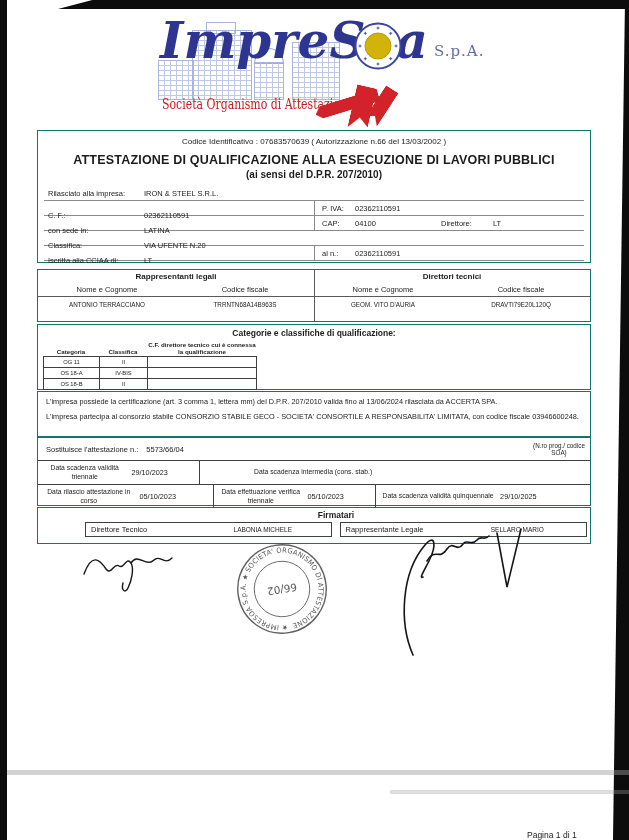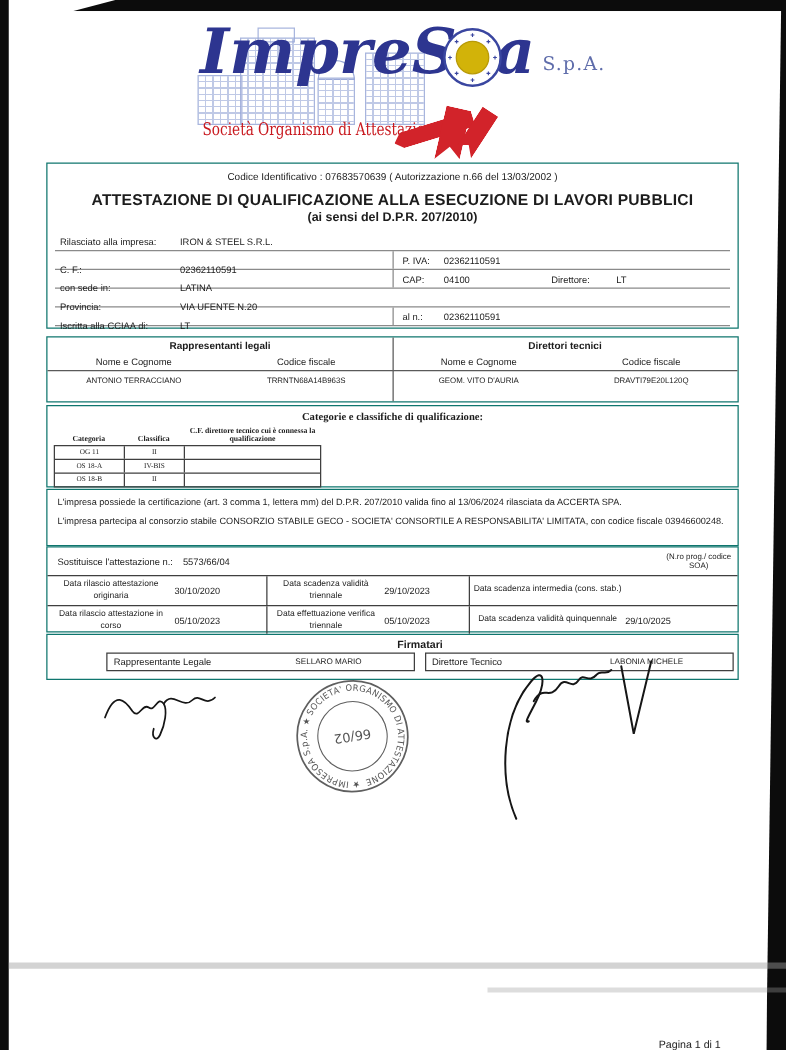--- a/index.html
+++ b/index.html
@@ -33,21 +33,21 @@
             clip-path:polygon(0 55%,10% 0,100% 0,100% 100%,10% 100%);}
   .ribbon.b{left:352px;top:76px;width:20px;height:44px;transform:rotate(13deg);
             clip-path:polygon(0 0,100% 0,100% 90%,50% 72%,0 100%);}
   .ribbon.c{left:374px;top:76px;width:15px;height:40px;transform:rotate(33deg);
             clip-path:polygon(0 0,100% 0,100% 100%,50% 80%,0 92%);}
 
   
   .box{position:absolute;left:37px;width:554px;border:1px solid #0f766e;background:#fff;box-sizing:border-box;}
   .box1{top:130px;height:133px;}
   .box2{top:269px;height:53px;}
-  .box3{top:324px;height:66px;font-family:Liberation Serif, serif;}
+  .box3{top:324px;height:66px;}
   .box4{top:391px;height:46px;}
   .box5{top:437px;height:69px;}
   .box6{top:507px;height:37px;padding-left:44px;}
 
   .codice{margin-top:6px;text-align:center;font-size:8px;}
   .doc-title{margin-top:7px;text-align:center;font-weight:bold;font-size:12.5px;letter-spacing:.2px;}
   .doc-subtitle{margin-top:2px;text-align:center;font-weight:bold;font-size:10px;}
   .rows{margin:6px 6px 0 6px;}
   .crow{display:flex;height:14px;align-items:center;font-size:7.5px;border-bottom:1px solid #8a8a8a;}
   .crow .lab{padding-left:4px;width:100px;box-sizing:border-box;}
@@ -175,21 +175,21 @@
       </div>
       <div class="half-r vdiv">
         <span class="lab2">CAP:</span>
         <span class="w80">04100</span>
         <span style="width:52px;">Direttore:</span>
         <span>LT</span>
       </div>
     </div>
     <div class="crow">
       <div class="half-l">
-        <span class="lab">Provincia:</span>
+        <span class="lab">Classifica:</span>
         <span>VIA UFENTE N.20</span>
       </div>
       <div class="half-r"></div>
     </div>
     <div class="crow">
       <div class="half-l">
         <span class="lab">Iscritta alla CCIAA di:</span>
         <span>LT</span>
       </div>
       <div class="half-r vdiv">
@@ -255,24 +255,20 @@
 
 <div class="box box5">
   <div class="a-row1">
     <div class="a1-half a1-r">
       <span class="a1-lab">Sostituisce l'attestazione n.:</span>
       <span class="a1-val">5573/66/04</span>
       <span class="a1-note">(N.ro prog./ codice SOA)</span>
     </div>
   </div>
   <div class="a-row23 mid">
-    <div class="a-col a-c1">
-      <span class="a-lab">Data rilascio attestazione originaria</span>
-      <span class="a-val">30/10/2020</span>
-    </div>
     <div class="a-col a-c2">
       <span class="a-lab">Data scadenza validità triennale</span>
       <span class="a-val">29/10/2023</span>
     </div>
     <div class="a-col a-c3">
       <span class="a-lab">Data scadenza intermedia (cons. stab.)</span>
       <span class="a-val"></span>
     </div>
   </div>
   <div class="a-row23">
@@ -288,26 +284,26 @@
       <span class="a-lab">Data scadenza validità quinquennale</span>
       <span class="a-val">29/10/2025</span>
     </div>
   </div>
 </div>
 
 <div class="box box6">
   <div class="f-title">Firmatari</div>
   <div class="f-row">
     <div class="f-cell">
+      <span class="f-lab">Direttore Tecnico</span>
+      <span class="f-val">LABONIA MICHELE</span>
+    </div>
+    <div class="f-cell">
       <span class="f-lab">Rappresentante Legale</span>
       <span class="f-val">SELLARO MARIO</span>
-    </div>
-    <div class="f-cell">
-      <span class="f-lab">Direttore Tecnico</span>
-      <span class="f-val">LABONIA MICHELE</span>
     </div>
   </div>
 </div>
 
 <svg class="sig" style="left:78px;top:542px;" width="100" height="52" viewBox="0 0 100 52">
   <g fill="none" stroke="#161616" stroke-width="1.4" stroke-linecap="round">
     <path d="M6 32 C14 10 22 18 28 27 C33 34 36 20 41 24 C46 28 48 14 53 21 C56 26 54 38 50 46 C47 52 43 48 45 41"></path>
     <path d="M53 21 C60 10 68 26 76 18 C82 12 86 24 94 16"></path>
   </g>
 </svg>

